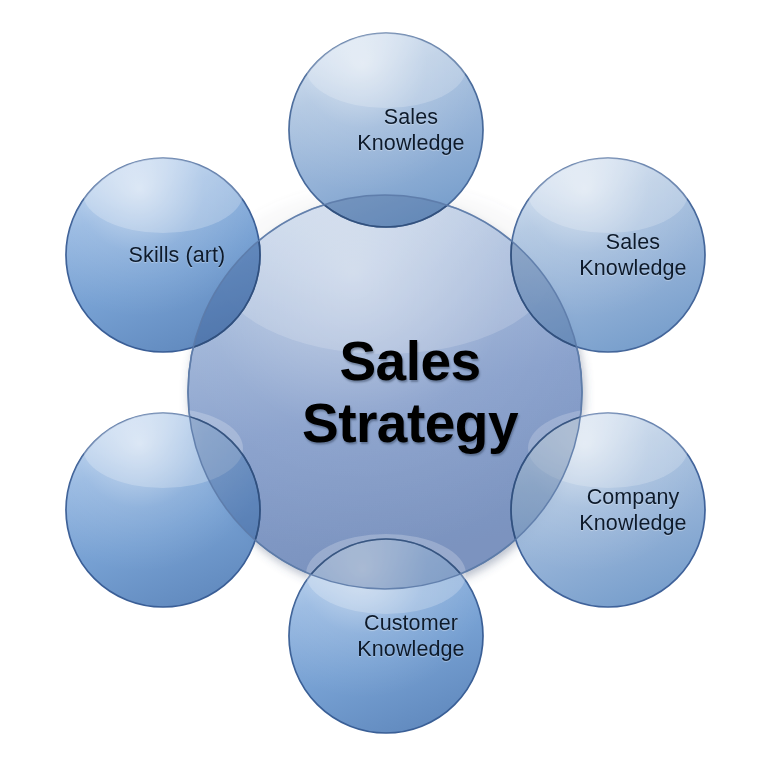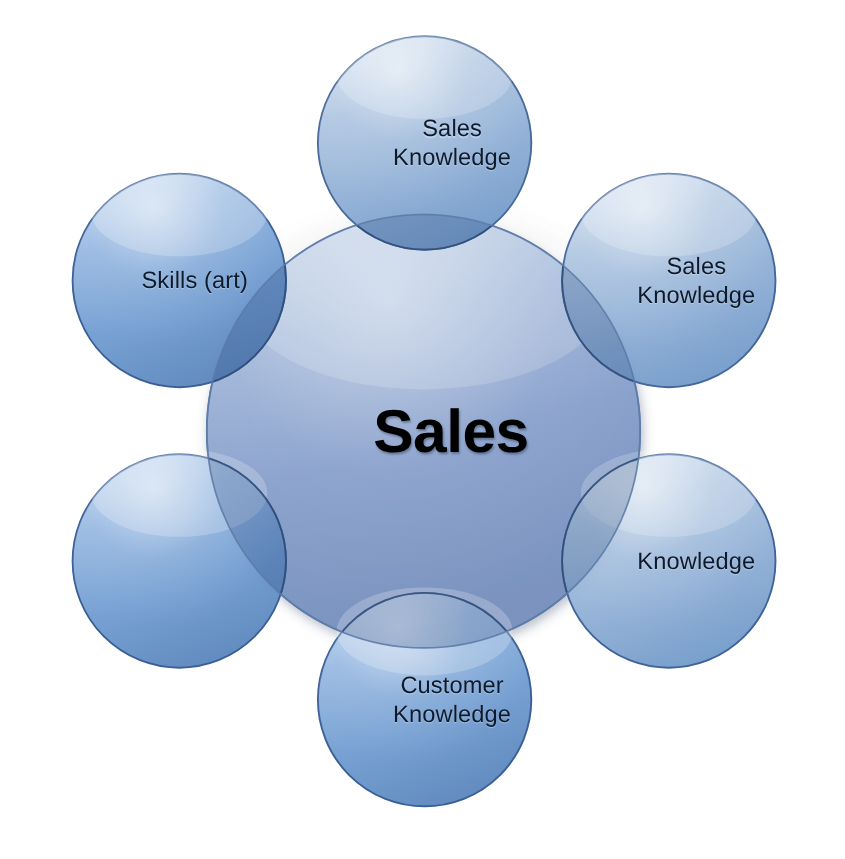--- a/index.html
+++ b/index.html
@@ -171,33 +171,35 @@
       <circle cx="386" cy="636" r="97" fill="none" stroke="#2f4e79" stroke-width="1.6" opacity="0.85"></circle>
       <circle cx="163" cy="510" r="97" fill="none" stroke="#2f4e79" stroke-width="1.6" opacity="0.85"></circle>
       <circle cx="163" cy="255" r="97" fill="none" stroke="#2f4e79" stroke-width="1.6" opacity="0.85"></circle>
     </g>
 
     <circle cx="385" cy="392" r="197" fill="none" stroke="#5d7ba8" stroke-width="1.5" opacity="0.9"></circle>
   </svg>
 
   <div class="node-label hub-label" style="left:185px; top:300px; width:400px; height:185px;">
     <span>Sales</span>
+    <span>Strategy</span>
   </div>
 
   <div class="node-label satellite-label" style="left:289px; top:85px; width:194px; height:90px;">
     <span>Sales</span>
     <span>Knowledge</span>
   </div>
 
   <div class="node-label satellite-label" style="left:511px; top:210px; width:194px; height:90px;">
     <span>Sales</span>
     <span>Knowledge</span>
   </div>
 
   <div class="node-label satellite-label" style="left:511px; top:465px; width:194px; height:90px;">
+    <span>Company</span>
     <span>Knowledge</span>
   </div>
 
   <div class="node-label satellite-label" style="left:289px; top:591px; width:194px; height:90px;">
     <span>Customer</span>
     <span>Knowledge</span>
   </div>
 
 
   <div class="node-label satellite-label" style="left:66px; top:232px; width:172px; height:46px;">

